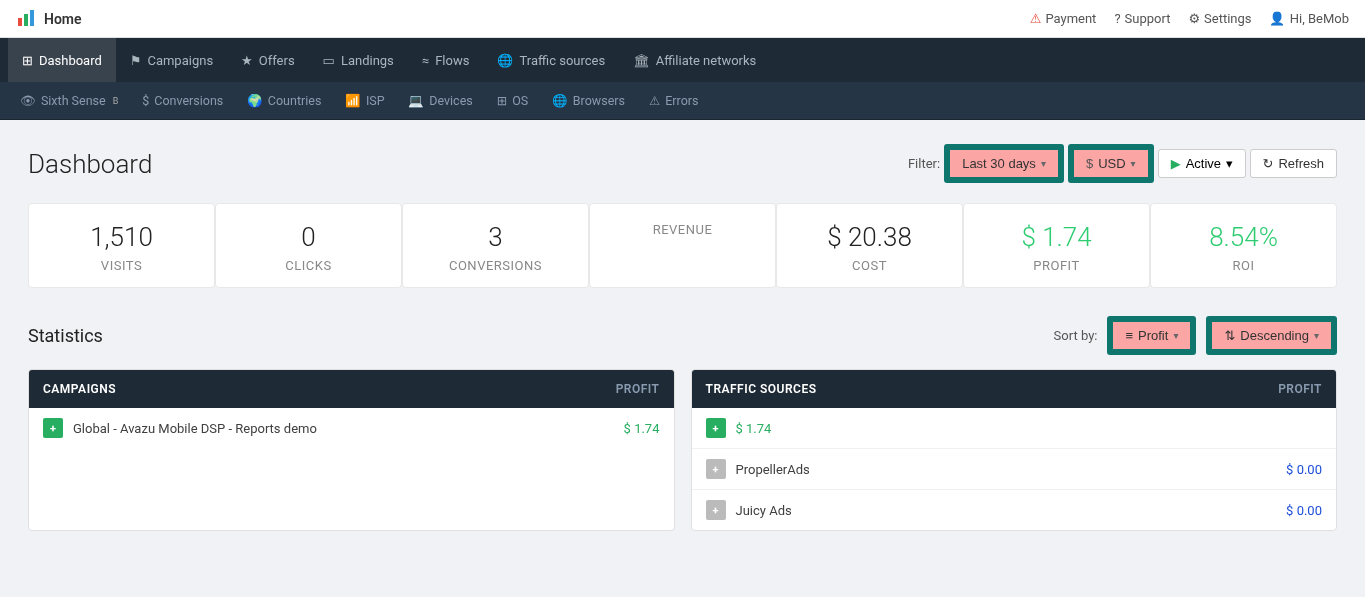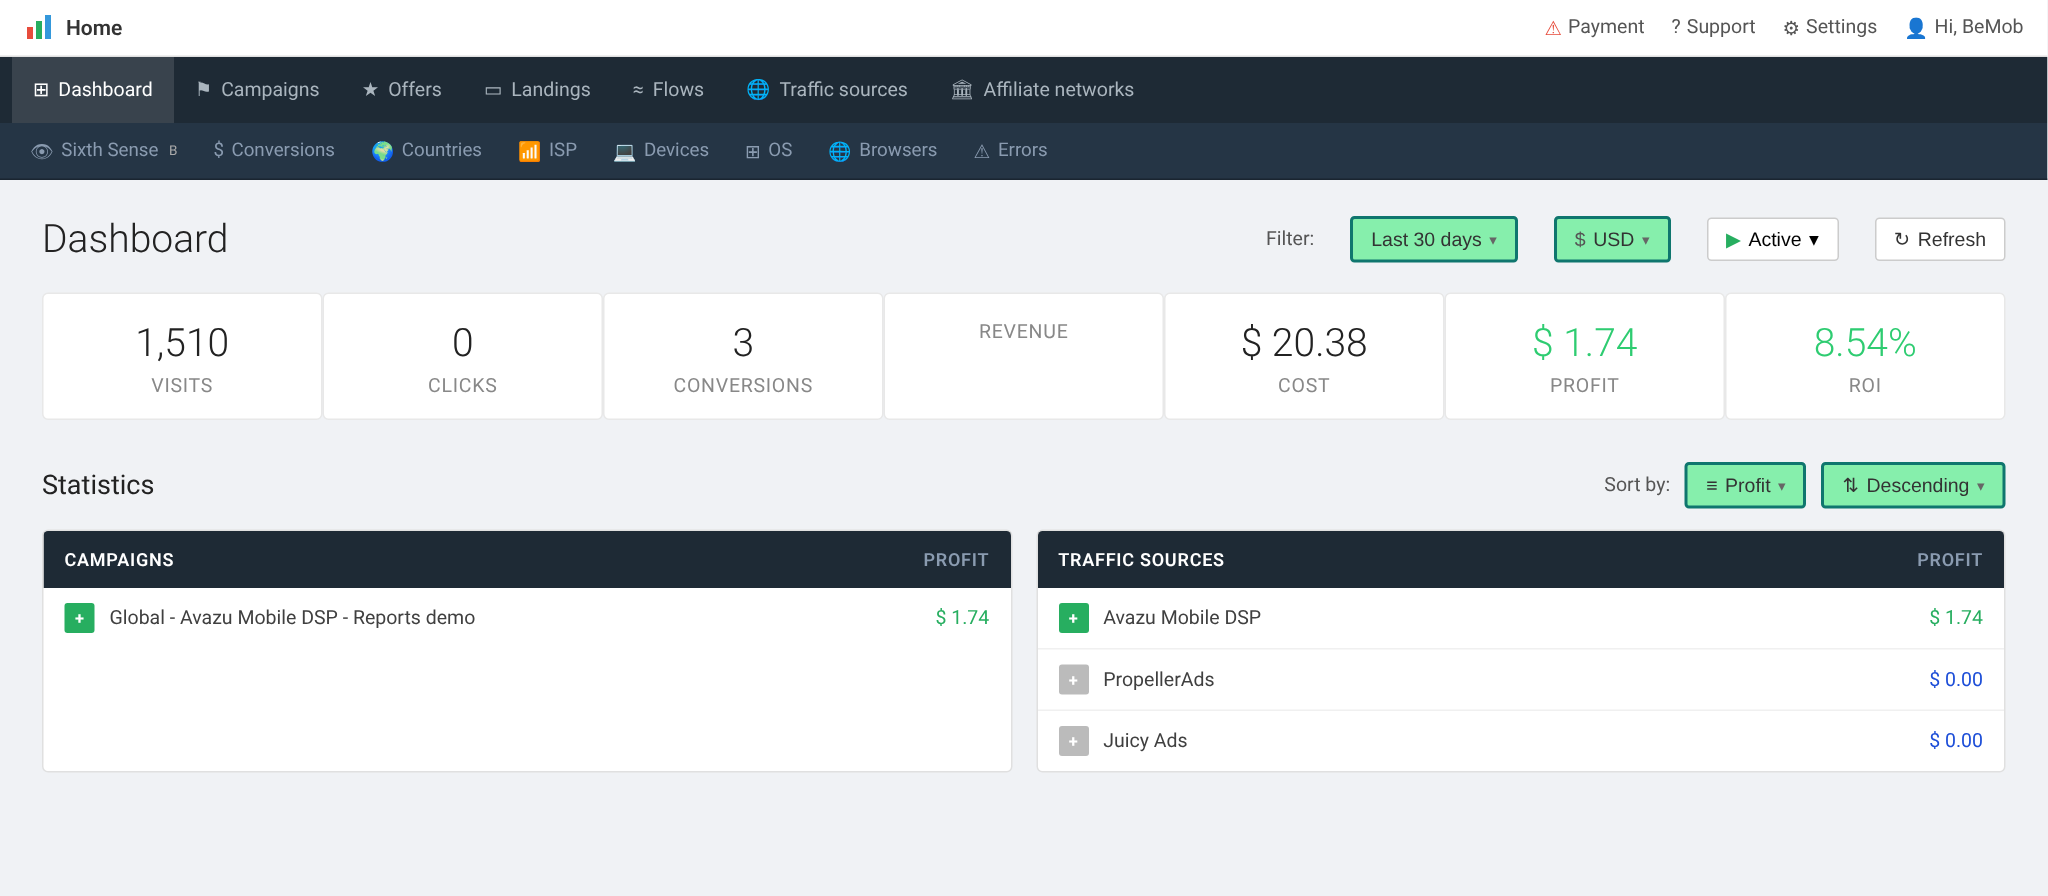--- a/index.html
+++ b/index.html
@@ -20,23 +20,23 @@
     
     .sub-nav { background: #253545; display: flex; align-items: center; padding: 0 8px; height: 38px; border-bottom: 1px solid #1a2530; }
     .sub-nav a { color: #8a9bb0; text-decoration: none; padding: 0 12px; height: 38px; display: flex; align-items: center; gap: 5px; font-size: 12.5px; cursor: pointer; }
 
     
     .content { padding: 24px 28px; }
 
     
     .dash-header { display: flex; align-items: center; justify-content: space-between; margin-bottom: 20px; }
     .dash-title { font-size: 26px; font-weight: 300; color: #222; }
-    .filter-row { display: flex; align-items: center; gap: 24px; margin-left: 36px; }
+    .filter-row { display: flex; align-items: center; gap: 4px; margin-left: 36px; }
     .filter-label { color: #555; font-size: 13px; }
-    .filter-btn { border: 2px solid #0f766e; background: #86efac; padding: 6px 12px; border-radius: 3px; font-size: 13px; cursor: pointer; display: flex; align-items: center; gap: 5px; color: #333; }
+    .filter-btn { border: 6px solid #0f766e; background: #fca5a5; padding: 6px 12px; border-radius: 3px; font-size: 13px; cursor: pointer; display: flex; align-items: center; gap: 5px; color: #333; }
     .filter-btn .arrow { font-size: 10px; color: #666; }
     .btn-active { background: #fff; border: 1px solid #ccc; padding: 6px 12px; border-radius: 3px; font-size: 13px; cursor: pointer; display: flex; align-items: center; gap: 5px; }
     .btn-refresh { background: #fff; border: 1px solid #ccc; padding: 6px 12px; border-radius: 3px; font-size: 13px; cursor: pointer; display: flex; align-items: center; gap: 5px; color: #333; }
 
     
     .stat-cards { display: flex; margin-bottom: 28px; }
     .stat-card { background: #fff; border: 1px solid #e8e8e8; border-radius: 4px; flex: 1; padding: 18px 20px 14px; text-align: center; }
     .stat-card .value { font-size: 26px; font-weight: 300; color: #222; margin-bottom: 6px; }
     .stat-card .value.green { color: #2ecc71; }
     .stat-card .label { font-size: 13px; color: #888; text-transform: uppercase; letter-spacing: 0.5px; }
@@ -246,21 +246,20 @@
       </div>
     </div>
 
     <div class="table-section">
       <div class="table-header">
         <span>TRAFFIC SOURCES</span>
         <span class="profit-label">PROFIT</span>
       </div>
       <div class="table-row">
         <div class="row-icon">+</div>
-        <span class="row-name">Avazu Mobile DSP</span>
         <span class="row-profit">$ 1.74</span>
       </div>
       <div class="table-row">
         <div class="row-icon" style="background:#bbb;">+</div>
         <span class="row-name">PropellerAds</span>
         <span class="row-profit neutral">$ 0.00</span>
       </div>
       <div class="table-row">
         <div class="row-icon" style="background:#bbb;">+</div>
         <span class="row-name">Juicy Ads</span>

